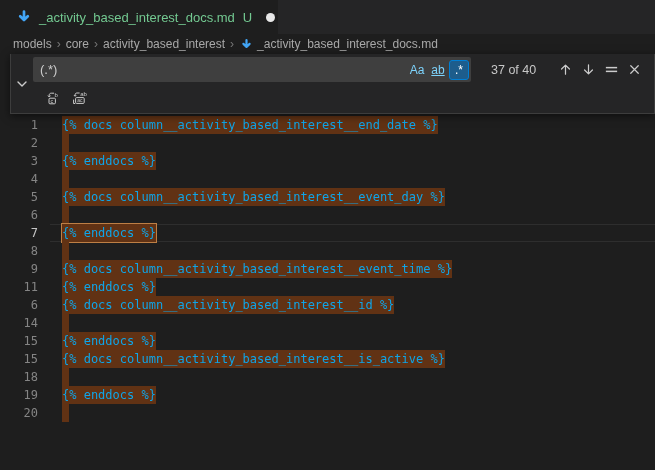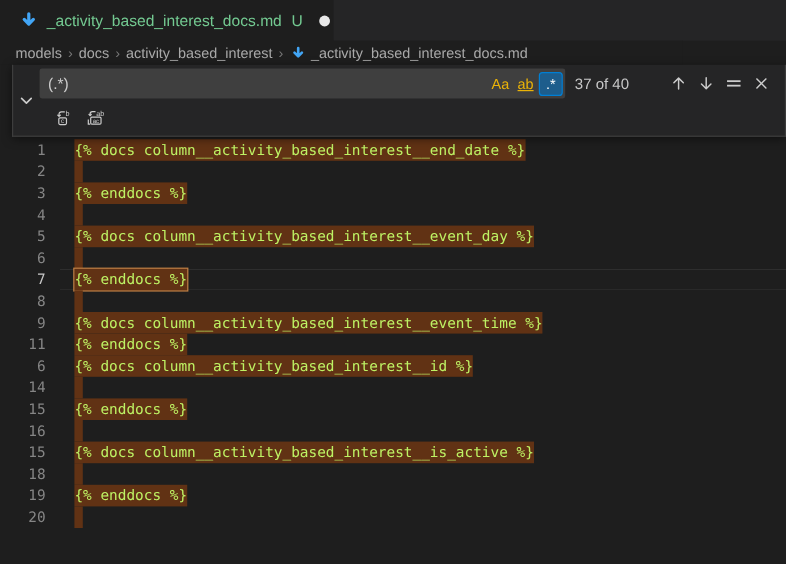--- a/index.html
+++ b/index.html
@@ -22,42 +22,42 @@
   .crumb-sep{color:#767676;margin:0 5px;font-size:12px;}
   .crumb-file-icon{width:13px;height:13px;margin:0 4px 0 1px;display:flex;align-items:center;}
 
   
   .editor{position:absolute;left:0;top:54px;width:655px;height:416px;background:#1e1e1e;}
   .lines{position:absolute;left:0;top:62px;width:655px;}
   .line{display:flex;height:18px;font-family:"DejaVu Sans Mono","Liberation Mono",monospace;
     font-size:12px;line-height:18px;cursor:text;}
   .gutter{width:38px;flex:none;text-align:right;color:#858585;user-select:none;}
   .line.current .gutter{color:#c6c6c6;}
-  .content{flex:1;margin-left:12px;padding-left:12px;white-space:pre;color:#bef264;}
+  .content{flex:1;margin-left:12px;padding-left:12px;white-space:pre;color:#0ea5e9;}
   .line.current .content{box-shadow:inset 0 1px 0 #2e2e2e, inset 0 -1px 0 #2e2e2e;}
   .hl{display:inline-block;background:#613214;height:18px;vertical-align:top;}
   .hl.current-match{box-shadow:0 0 0 1px #bd7f45;}
   .strip{display:inline-block;background:#613214;width:7px;height:18px;vertical-align:top;}
 
   
   .find-widget{position:absolute;left:10px;top:0px;right:0;height:60px;background:#252526;
     border:1px solid #3d3d3d;border-top:none;box-sizing:border-box;display:flex;
     box-shadow:0 2px 8px rgba(0,0,0,.55);z-index:10;}
   .toggle-col{width:22px;flex:none;display:flex;align-items:center;justify-content:center;cursor:pointer;}
   .fw-rows{flex:1;padding-top:3px;}
   .fw-row{display:flex;align-items:center;height:25px;margin-bottom:3px;}
   .input-box{width:438px;height:25px;background:#3f3f3f;border-radius:2px;display:flex;
     align-items:center;box-sizing:border-box;padding:0 2px 0 0;flex:none;}
   .input-box input{flex:1;min-width:0;height:100%;background:transparent;border:none;outline:none;
     color:#cccccc;font-size:13px;font-family:"Liberation Sans",sans-serif;padding:0 4px 0 7px;white-space:pre;}
   .opt{width:20px;height:20px;border-radius:3px;display:flex;align-items:center;justify-content:center;
-    font-size:12px;color:#eab308;margin-left:1px;cursor:pointer;box-sizing:border-box;flex:none;}
+    font-size:12px;color:#7dd3fc;margin-left:1px;cursor:pointer;box-sizing:border-box;flex:none;}
   .opt.ww span{text-decoration:underline;}
   .opt.active{background:#1d5d8c;border:1px solid #007fd4;color:#ffffff;}
-  .result-count{font-size:12.5px;color:#c8c8c8;margin-left:8px;white-space:nowrap;}
+  .result-count{font-size:12.5px;color:#c8c8c8;margin-left:20px;white-space:nowrap;}
   .nav-group{margin-left:auto;margin-right:10px;display:flex;gap:3px;}
   .icon-btn{width:20px;height:20px;border-radius:4px;display:flex;align-items:center;
     justify-content:center;cursor:pointer;flex:none;}
   .icon-btn svg,.toggle-col svg{display:block;}
   .rep-btn1{margin-left:11px;}
   .rep-btn2{margin-left:5px;}
 </style>
 </head>
 <body>
 
@@ -72,21 +72,21 @@
       </span>
       <span class="tab-label">_activity_based_interest_docs.md</span>
       <span class="git-badge">U</span>
       <span class="mod-dot"></span>
     </div>
   </div>
 
   <div class="breadcrumbs" id="breadcrumbs">
       <span class="crumb">models</span>
       <span class="crumb-sep">›</span>
-      <span class="crumb">docs</span>
+      <span class="crumb">core</span>
       <span class="crumb-sep">›</span>
       <span class="crumb">activity_based_interest</span>
       <span class="crumb-sep">›</span>
       <span class="crumb-file-icon">
         <svg width="13" height="13" viewBox="0 0 16 16">
           <path d="M8 2.5v7.5M4.2 7.2L8 11l3.8-3.8" stroke="#42a5f5" stroke-width="2.7" fill="none" stroke-linecap="round" stroke-linejoin="round"></path>
         </svg>
       </span>
       <span class="crumb">_activity_based_interest_docs.md</span>
     </div>
@@ -137,24 +137,20 @@
           <span class="gutter">6</span>
           <div class="content"><span class="hl">{% docs column__activity_based_interest__id %}</span></div>
         </div>
         <div class="line">
           <span class="gutter">14</span>
           <div class="content"><span class="strip"></span></div>
         </div>
         <div class="line">
           <span class="gutter">15</span>
           <div class="content"><span class="hl">{% enddocs %}</span></div>
-        </div>
-        <div class="line">
-          <span class="gutter">16</span>
-          <div class="content"><span class="strip"></span></div>
         </div>
         <div class="line">
           <span class="gutter">15</span>
           <div class="content"><span class="hl">{% docs column__activity_based_interest__is_active %}</span></div>
         </div>
         <div class="line">
           <span class="gutter">18</span>
           <div class="content"><span class="strip"></span></div>
         </div>
         <div class="line">

